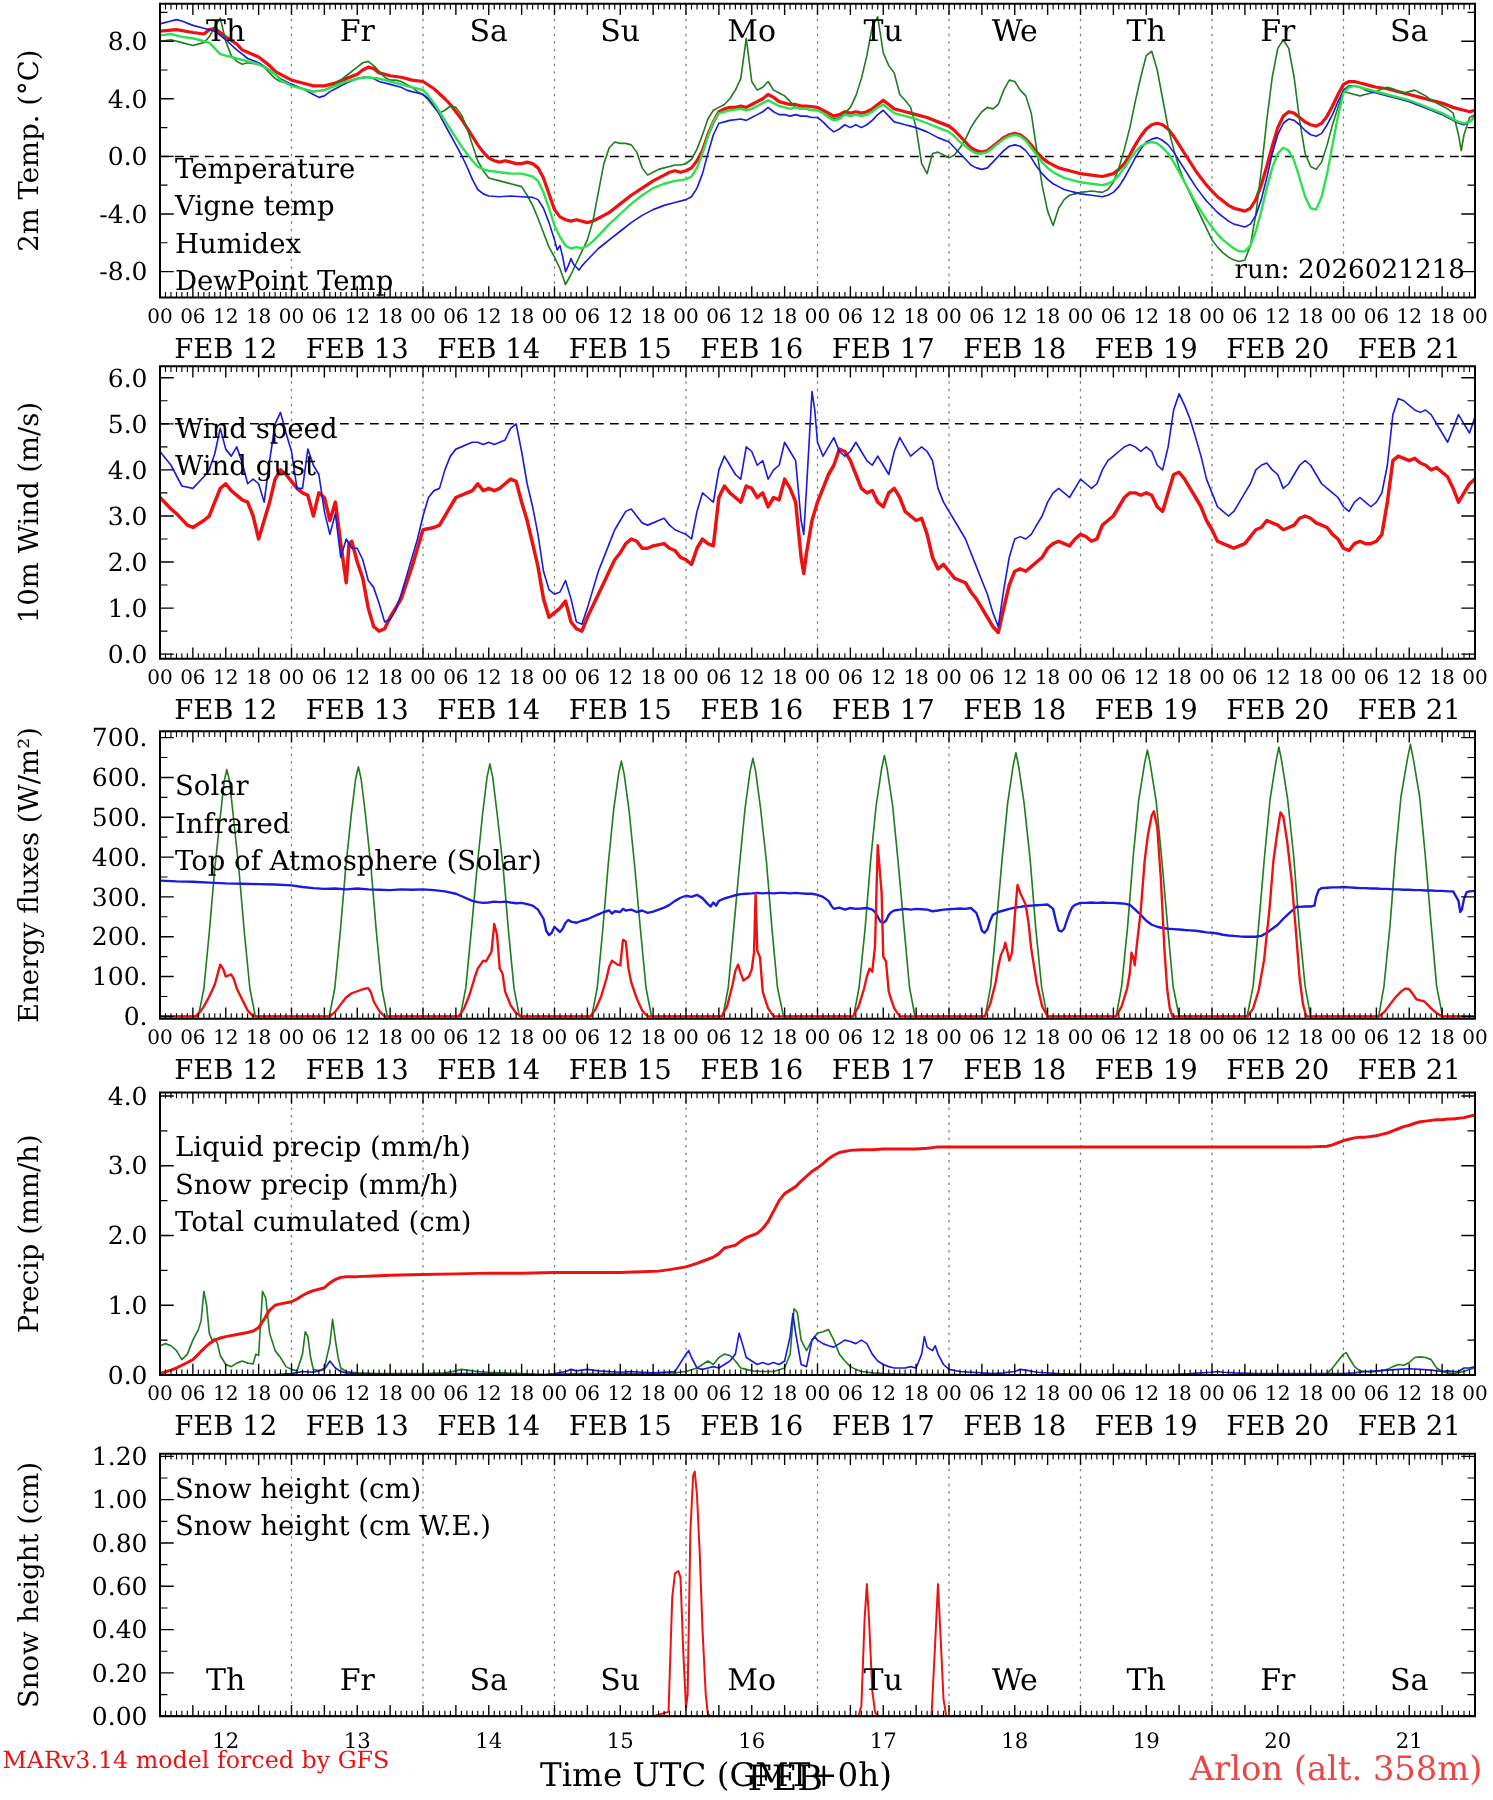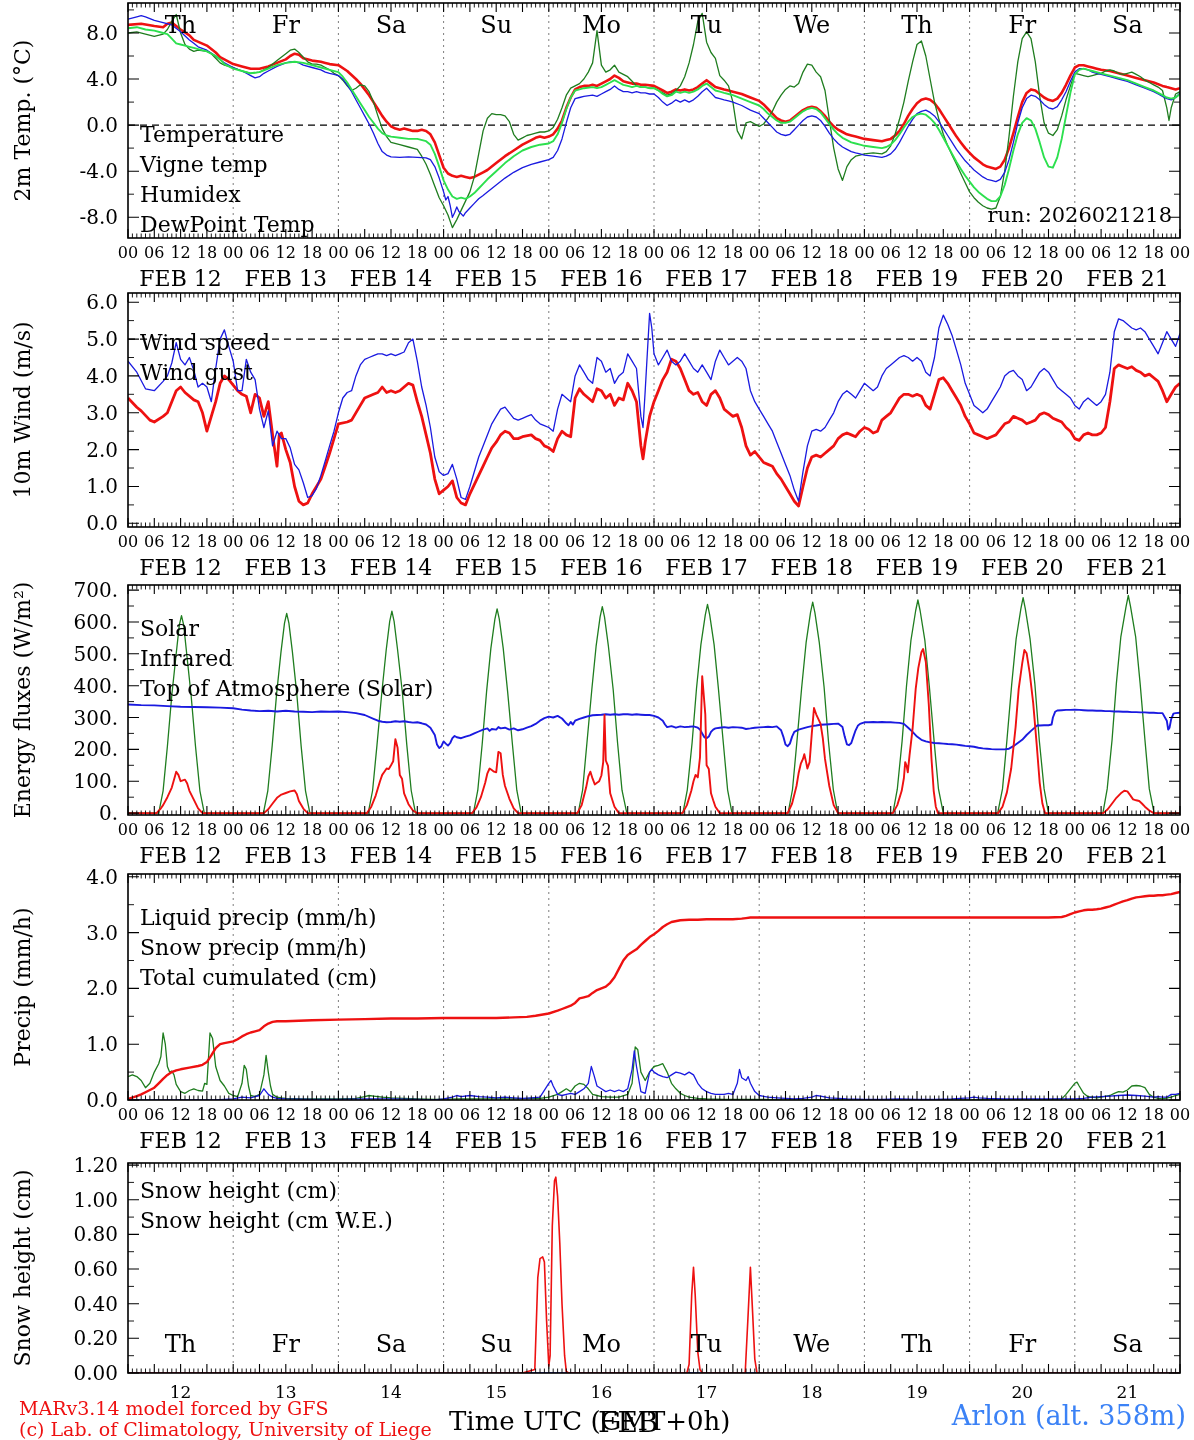--- a/index.html
+++ b/index.html
@@ -8,21 +8,21 @@
   svg{position:absolute;left:0;top:0;}
   svg text{font-family:"DejaVu Serif",serif;fill:#000;}
   .xt{font-size:16px;}
   .yt{font-size:20px;}
   .feb{font-size:22px;}
   .day{font-size:24px;}
   .leg{font-size:22px;}
   .ylab{font-size:22px;}
   .run{font-size:21px;}
   .dn{font-size:17px;}
-  .footer-item{position:absolute;white-space:nowrap;margin-left:17px;}
+  .footer-item{position:absolute;white-space:nowrap;}
   .credits{left:2px;font-size:19px;line-height:21px;}
   .timelab{left:432px;top:1406px;font-size:26px;}
   .monthlab{position:absolute;left:598px;top:1406px;font-size:28px;}
   .station{right:8px;top:1400px;font-size:27px;}
 </style>
 </head>
 <body>
 
 <div class="page">
   <svg id="chart" width="1194" height="1440" viewBox="0 0 1194 1440">
@@ -429,17 +429,16 @@
         <text x="811.8" y="1352" class="day" fill="#000000" text-anchor="middle">We</text>
         <text x="917" y="1352" class="day" fill="#000000" text-anchor="middle">Th</text>
         <text x="1022.2" y="1352" class="day" fill="#000000" text-anchor="middle">Fr</text>
         <text x="1127.4" y="1352" class="day" fill="#ee2222" text-anchor="middle">Sa</text>
         <text x="140" y="1198" class="leg" fill="#ee1111" text-anchor="start">Snow height (cm)</text>
         <text x="140" y="1228" class="leg" fill="#1a1ae0" text-anchor="start">Snow height (cm W.E.)</text>
       </g>
     </svg>
 
   <div class="footer-item credits" style="top: 1398px; color: rgb(238, 17, 17);">MARv3.14 model forced by GFS</div>
-  <div class="footer-item credits" style="top: 1419px; color: rgb(238, 17, 17);">(c) Lab. of Climatology, University of Liege</div>
   <div class="footer-item timelab">Time UTC (GMT+0h)</div>
   <div class="monthlab">FEB</div>
-  <div class="footer-item station" style="color: #3b82f6;">Arlon (alt. 358m)</div>
+  <div class="footer-item station" style="color: #ef4444;">Arlon (alt. 358m)</div>
 </div>
 
 </body></html>

